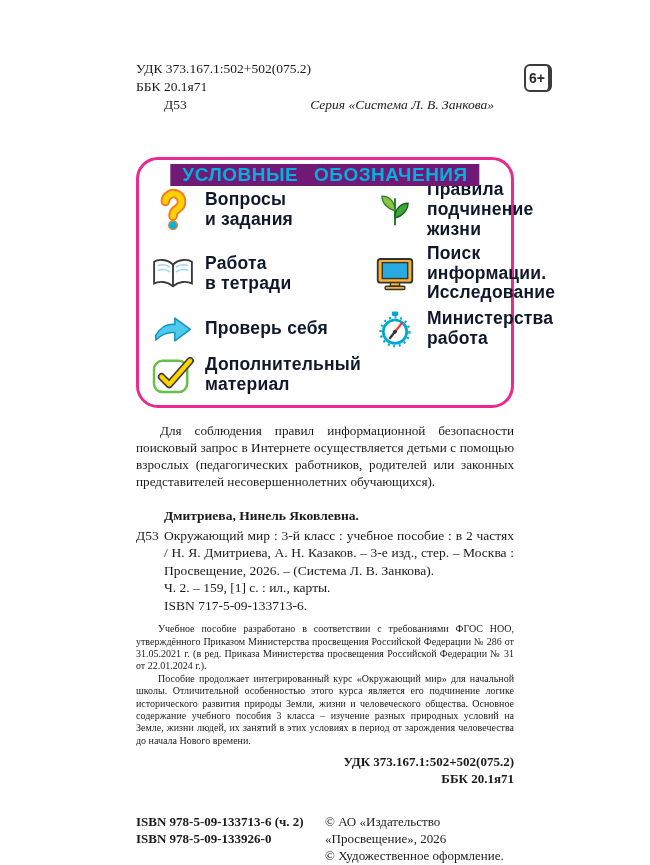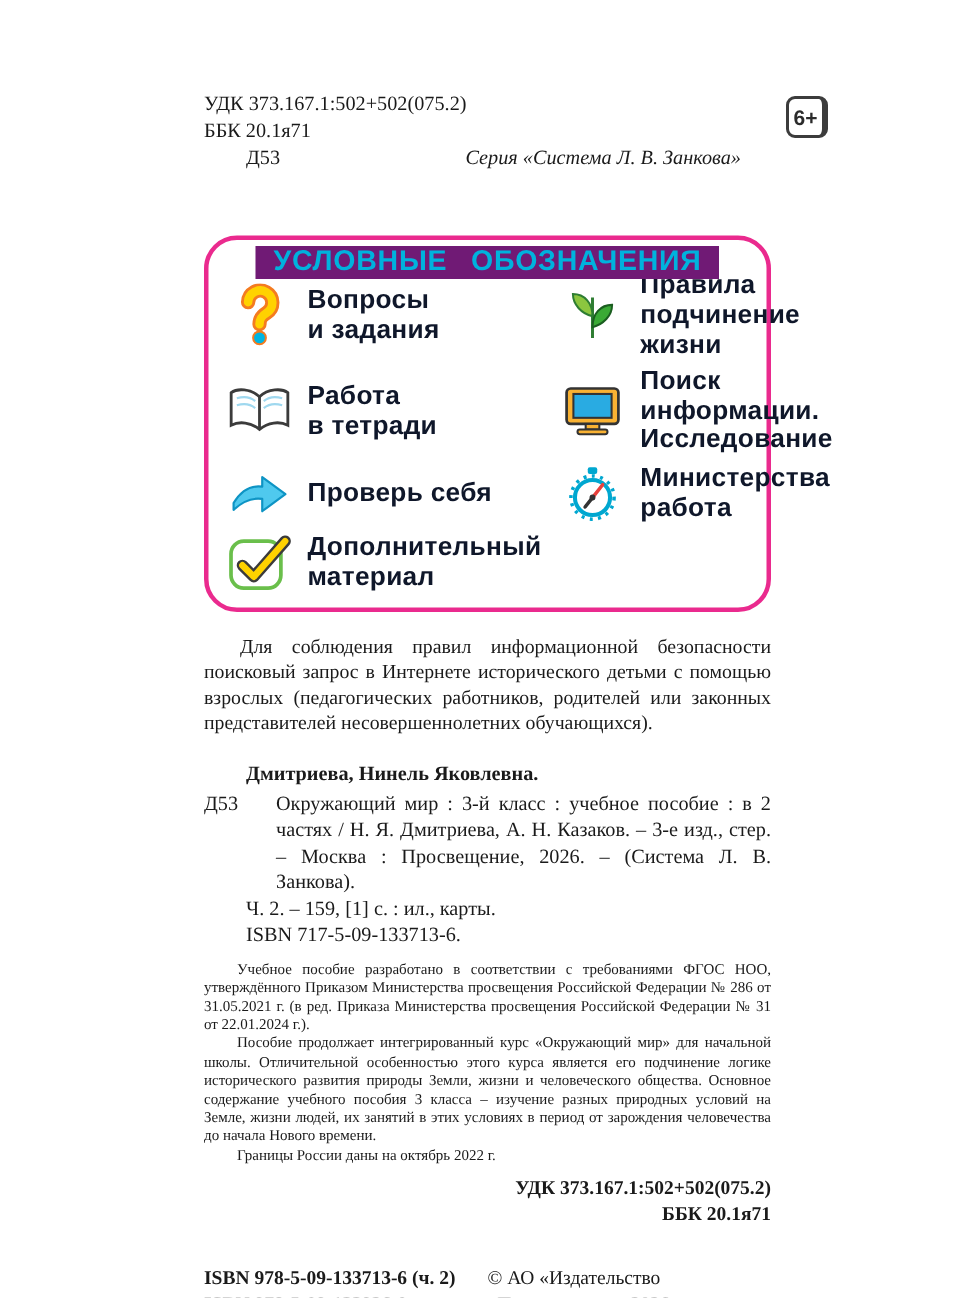--- a/index.html
+++ b/index.html
@@ -87,21 +87,21 @@
     line-height: 1.28;
     text-align: justify;
     text-indent: 24px;
   }
 
   
   .author { margin-top: 17px; margin-left: 28px; font-weight: bold; font-size: 13.5px; }
   .biblio { display: flex; margin-top: 3px; font-size: 13.5px; line-height: 1.3; }
   .biblio-code { flex: 0 0 28px; }
   .biblio-body { flex: 1; }
-  .biblio-desc { text-align: justify; margin-left: 20px; }
+  .biblio-desc { text-align: justify; }
   .biblio-line { }
 
   
   .annotation { margin-top: 9px; font-size: 10px; line-height: 1.24; text-align: justify; }
   .annotation p { text-indent: 22px; }
   .udk-block { margin-top: 7px; text-align: right; font-weight: bold; font-size: 13px; line-height: 1.3; }
 
   
   .footer { display: flex; margin-top: 26px; font-size: 13px; line-height: 1.3; }
   .footer-isbn { flex: 0 0 50%; font-weight: bold; }
@@ -205,36 +205,35 @@
             <path d="M10 22 L18 30 L40 5" fill="none" stroke="#ffd200" stroke-width="4.6" stroke-linecap="round" stroke-linejoin="round"></path>
           </svg>
         </span>
         <span class="legend-label">Дополнительный
 материал</span>
       </div>
 
     </div>
   </div>
 
-  <div class="safety-note">Для соблюдения правил информационной безопасности поисковый запрос в Интернете исторического детьми с помощью взрослых (педагогических работников, родителей или законных представителей несовершеннолетних обучающихся).</div>
+  <div class="safety-note">Для соблюдения правил информационной безопасности поисковый запрос в Интернете осуществляется детьми с помощью взрослых (педагогических работников, родителей или законных представителей несовершеннолетних обучающихся).</div>
 
   <div class="author">Дмитриева, Нинель Яковлевна.</div>
   <div class="biblio">
     <div class="biblio-code">Д53</div>
     <div class="biblio-body">
       <div class="biblio-desc">Окружающий мир : 3-й класс : учебное пособие : в 2 частях / Н. Я. Дмитриева, А. Н. Казаков. – 3-е изд., стер. – Москва : Просвещение, 2026. – (Система Л. В. Занкова).</div>
       <div class="biblio-line">Ч. 2. – 159, [1] с. : ил., карты.</div>
       <div class="biblio-line">ISBN 717-5-09-133713-6.</div>
     </div>
   </div>
 
   <div class="annotation">
     <p>Учебное пособие разработано в соответствии с требованиями ФГОС НОО, утверждённого Приказом Министерства просвещения Российской Федерации № 286 от 31.05.2021 г. (в ред. Приказа Министерства просвещения Российской Федерации № 31 от 22.01.2024 г.).</p>
     <p>Пособие продолжает интегрированный курс «Окружающий мир» для начальной школы. Отличительной особенностью этого курса является его подчинение логике исторического развития природы Земли, жизни и человеческого общества. Основное содержание учебного пособия 3 класса – изучение разных природных условий на Земле, жизни людей, их занятий в этих условиях в период от зарождения человечества до начала Нового времени.</p>
-    <p>Границы России даны на октябрь 2022 г.</p>
   </div>
 
   <div class="udk-block">
     <div>УДК 373.167.1:502+502(075.2)</div>
     <div>ББК 20.1я71</div>
   </div>
 
   <div class="footer">
     <div class="footer-isbn">
       <div>ISBN 978-5-09-133713-6 (ч. 2)</div>

